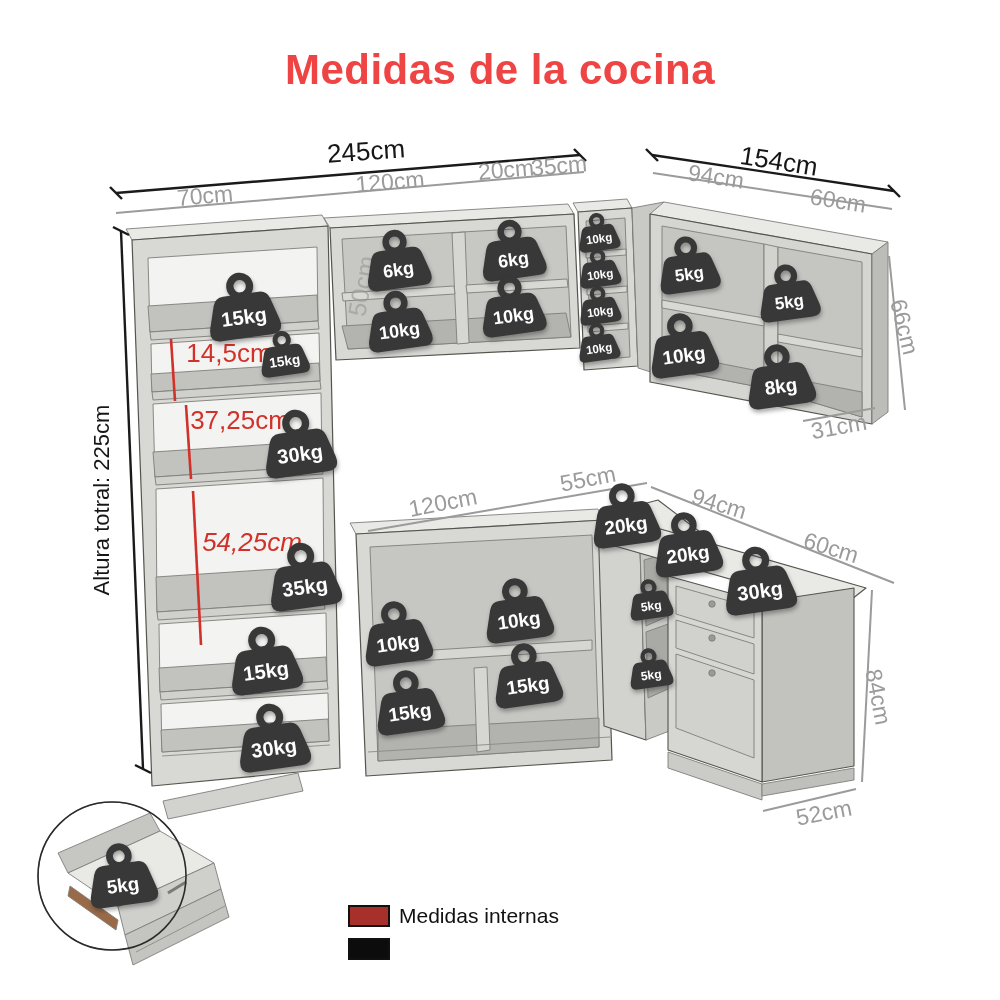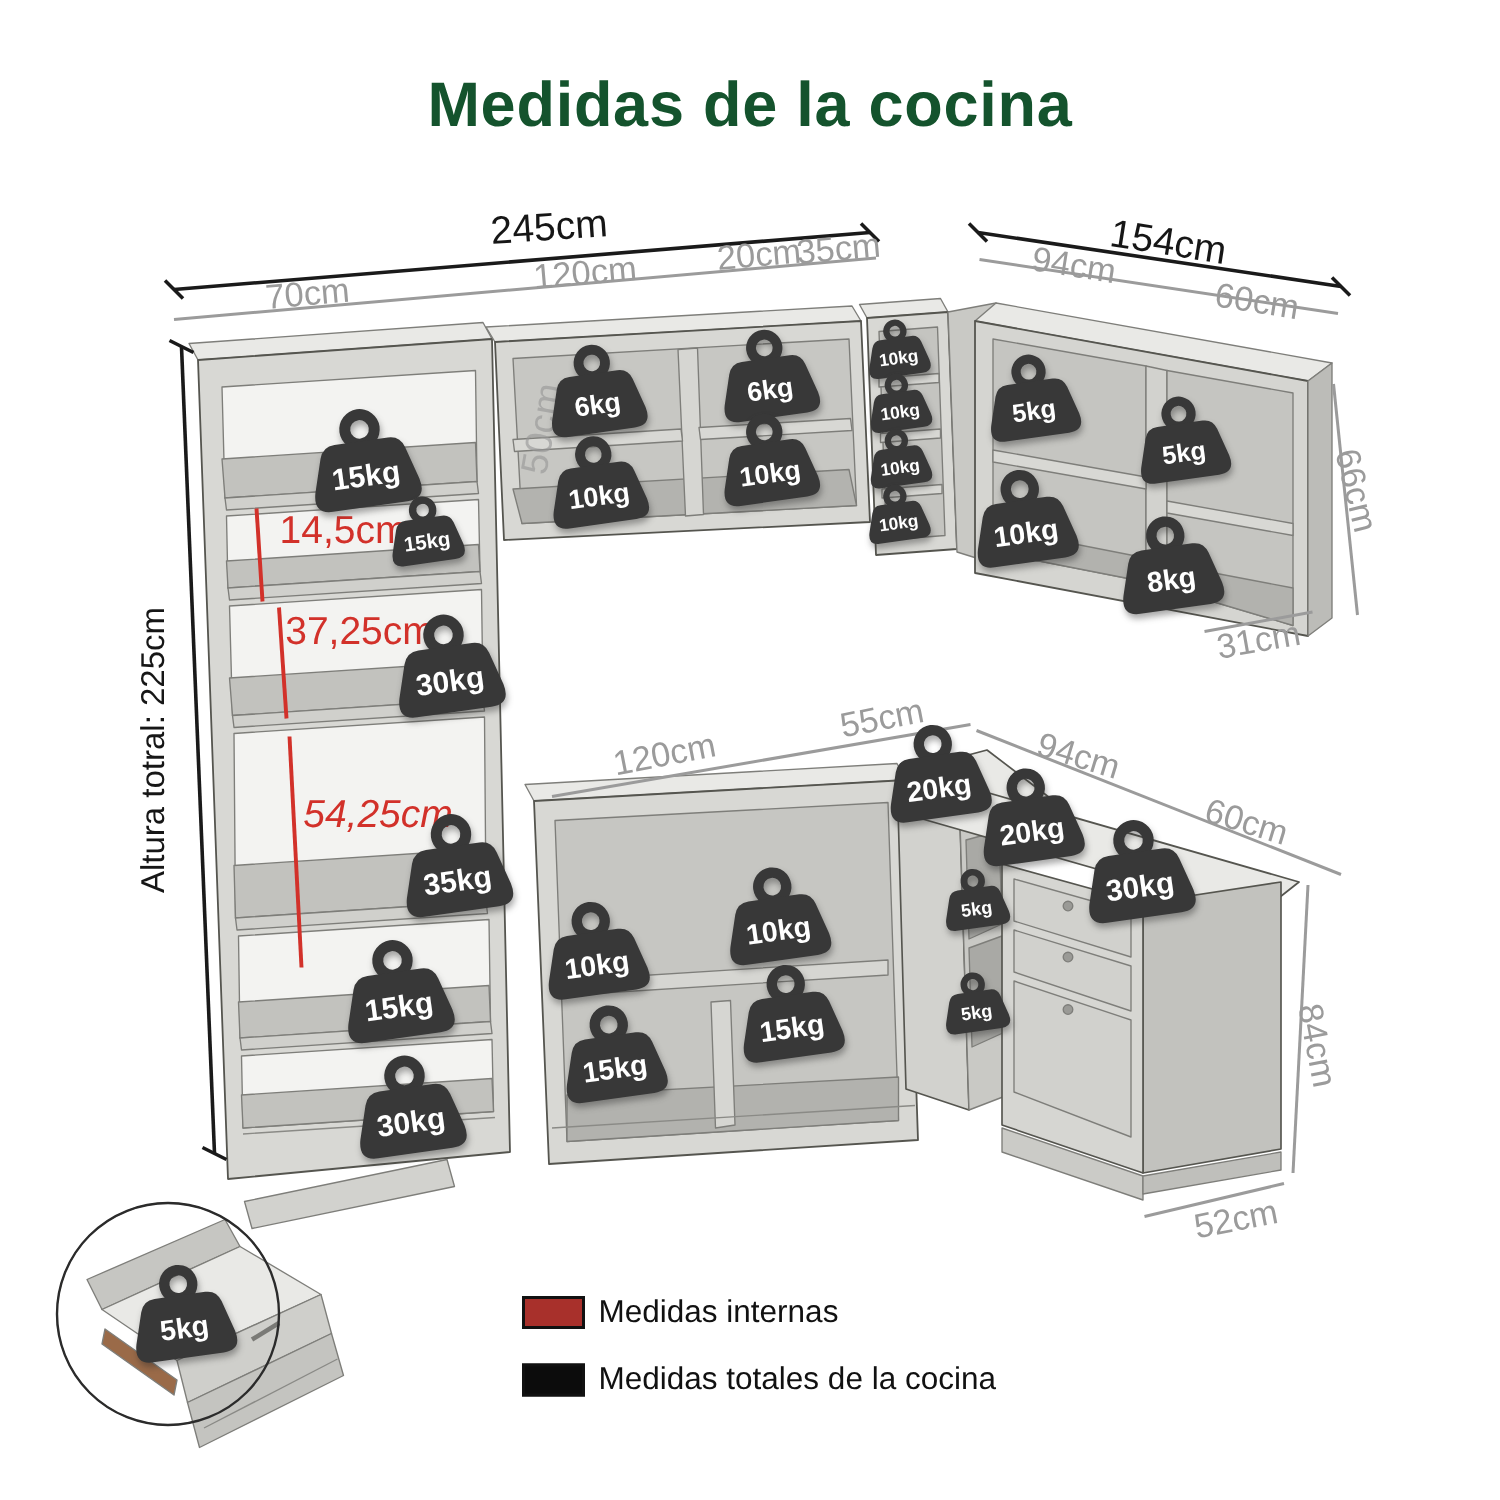--- a/index.html
+++ b/index.html
@@ -1,25 +1,25 @@
 <!DOCTYPE html>
 <html><head>
 <meta charset="utf-8">
 <style>
   html,body{margin:0;padding:0;background:#ffffff;}
   .stage{position:relative;width:1000px;height:1000px;background:#ffffff;overflow:hidden;
          font-family:"Liberation Sans",sans-serif;}
   .page-title{position:absolute;top:46px;left:0;width:100%;text-align:center;
-              font-size:42px;font-weight:700;color:#14532d;letter-spacing:.5px;}
+              font-size:42px;font-weight:700;color:#ef4444;letter-spacing:.5px;}
   svg.illustration{position:absolute;left:0;top:0;}
   .overlay{position:absolute;left:0;top:0;width:1000px;height:1000px;pointer-events:none;}
   .dim-label{position:absolute;white-space:nowrap;line-height:1;}
   .weight-badge{position:absolute;}
   .weight-badge svg{filter:drop-shadow(1px 3px 2px rgba(40,40,40,.40));}
-  .legend{position:absolute;left:348px;top:861px;display:flex;flex-direction:column;gap:17px;}
+  .legend{position:absolute;left:348px;top:902px;display:flex;flex-direction:column;gap:5px;}
   .legend-row{display:flex;align-items:center;gap:9px;height:28px;}
   .legend-swatch{width:42px;height:22px;border:2px solid #111;box-sizing:border-box;flex:0 0 auto;}
   .legend-label{font-size:21px;color:#111;}
 </style>
 </head>
 <body>
 
 <div class="stage">
 
   <div class="page-title">Medidas de la cocina</div>
@@ -379,17 +379,16 @@
         </svg></div>
     </div>
 
   <div class="legend" id="legend">
       <div class="legend-row">
         <span class="legend-swatch" style="background: rgb(168, 48, 43);"></span>
         <span class="legend-label">Medidas internas</span>
       </div>
       <div class="legend-row">
         <span class="legend-swatch" style="background: rgb(12, 12, 12);"></span>
-        <span class="legend-label">Medidas totales de la cocina</span>
       </div>
     </div>
 
 </div>
 
 </body></html>

